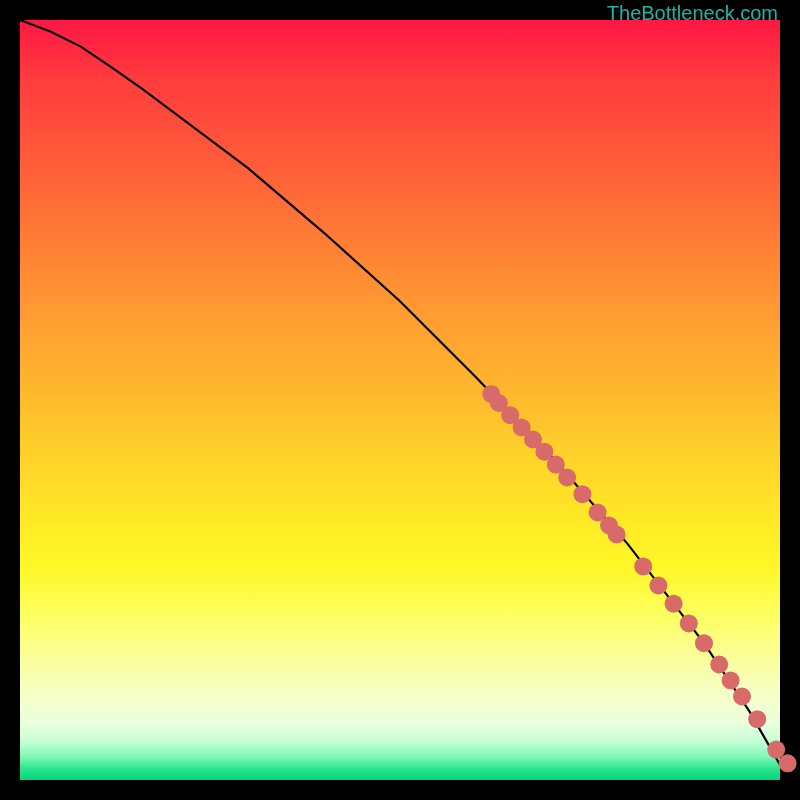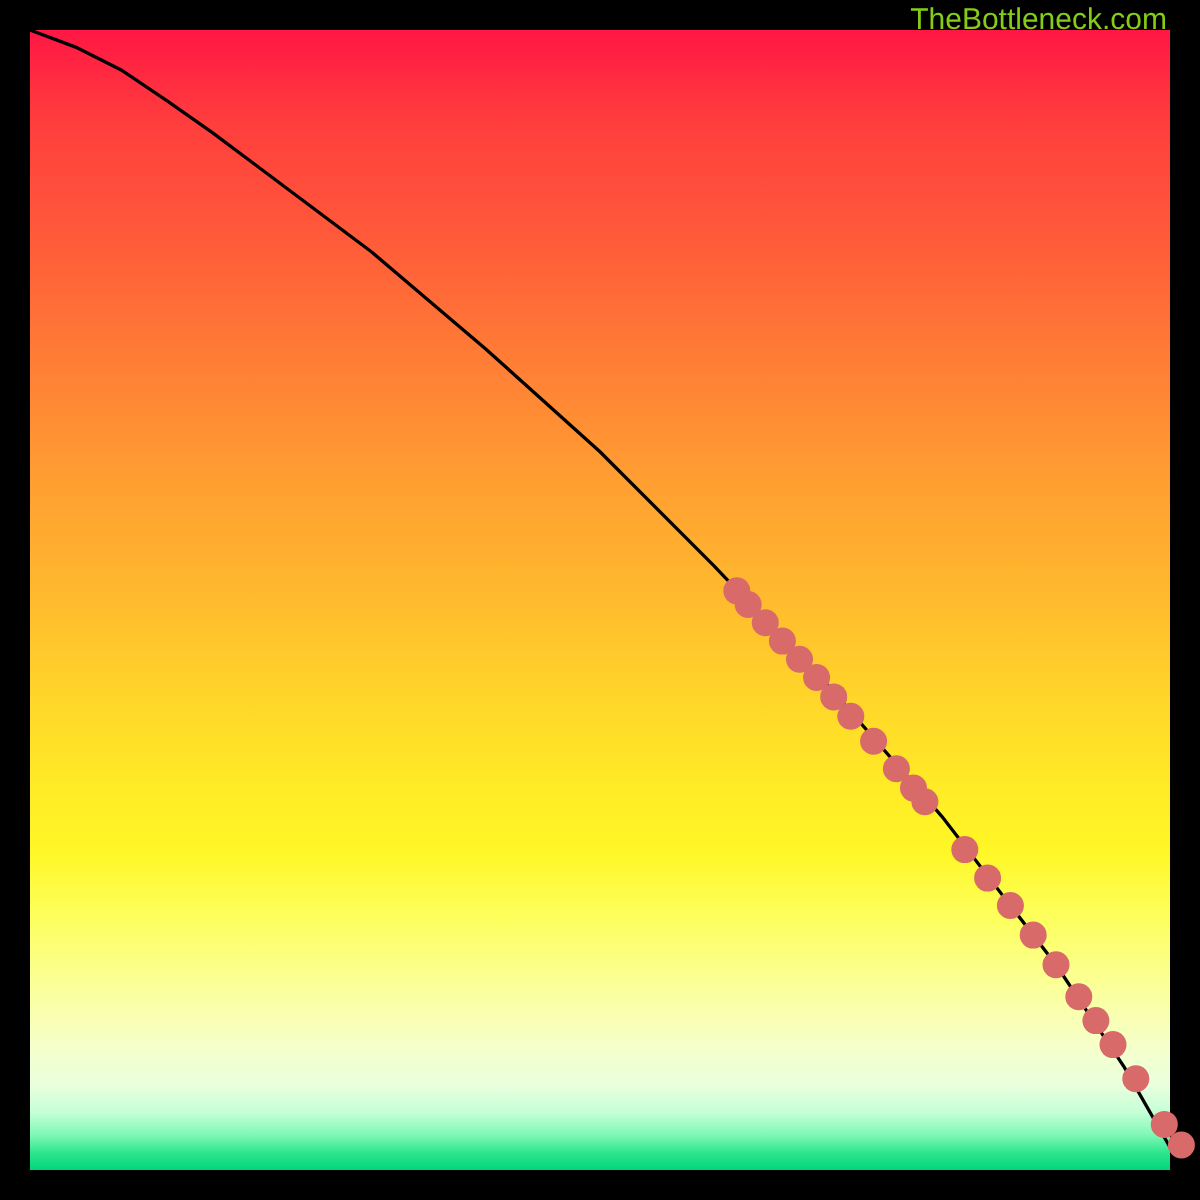--- a/index.html
+++ b/index.html
@@ -40,21 +40,21 @@
       #c4ffd6 95%,
       #7cf7b4 97%,
       #2de58e 98.5%,
       #00d67b 100%
     );
   }
   .watermark {
     position: absolute;
     top: 2px;
     right: 22px;
-    color: #84cc16;
+    color: #14b8a6;
     font-family: Arial, Helvetica, sans-serif;
     font-size: 20px;
     user-select: none;
   }
   svg.overlay {
     position: absolute;
     left: 0;
     top: 0;
     width: 760px;
     height: 760px;

